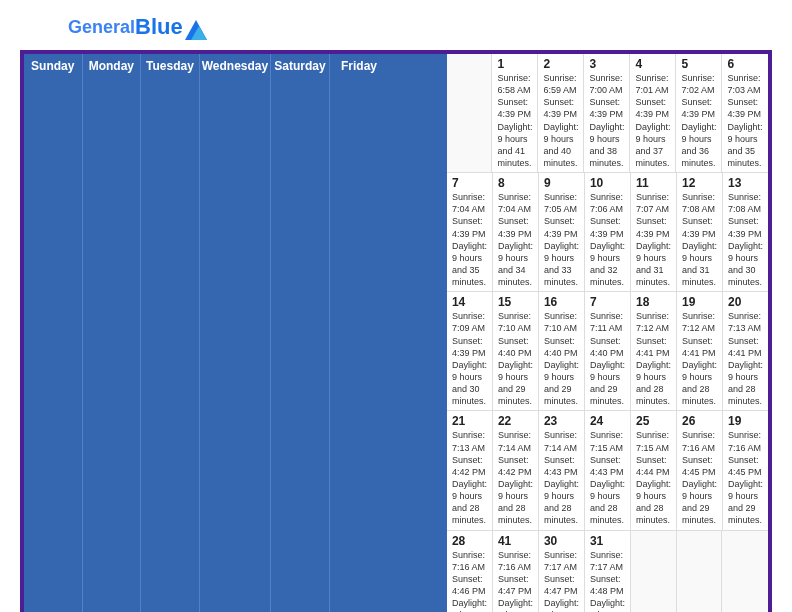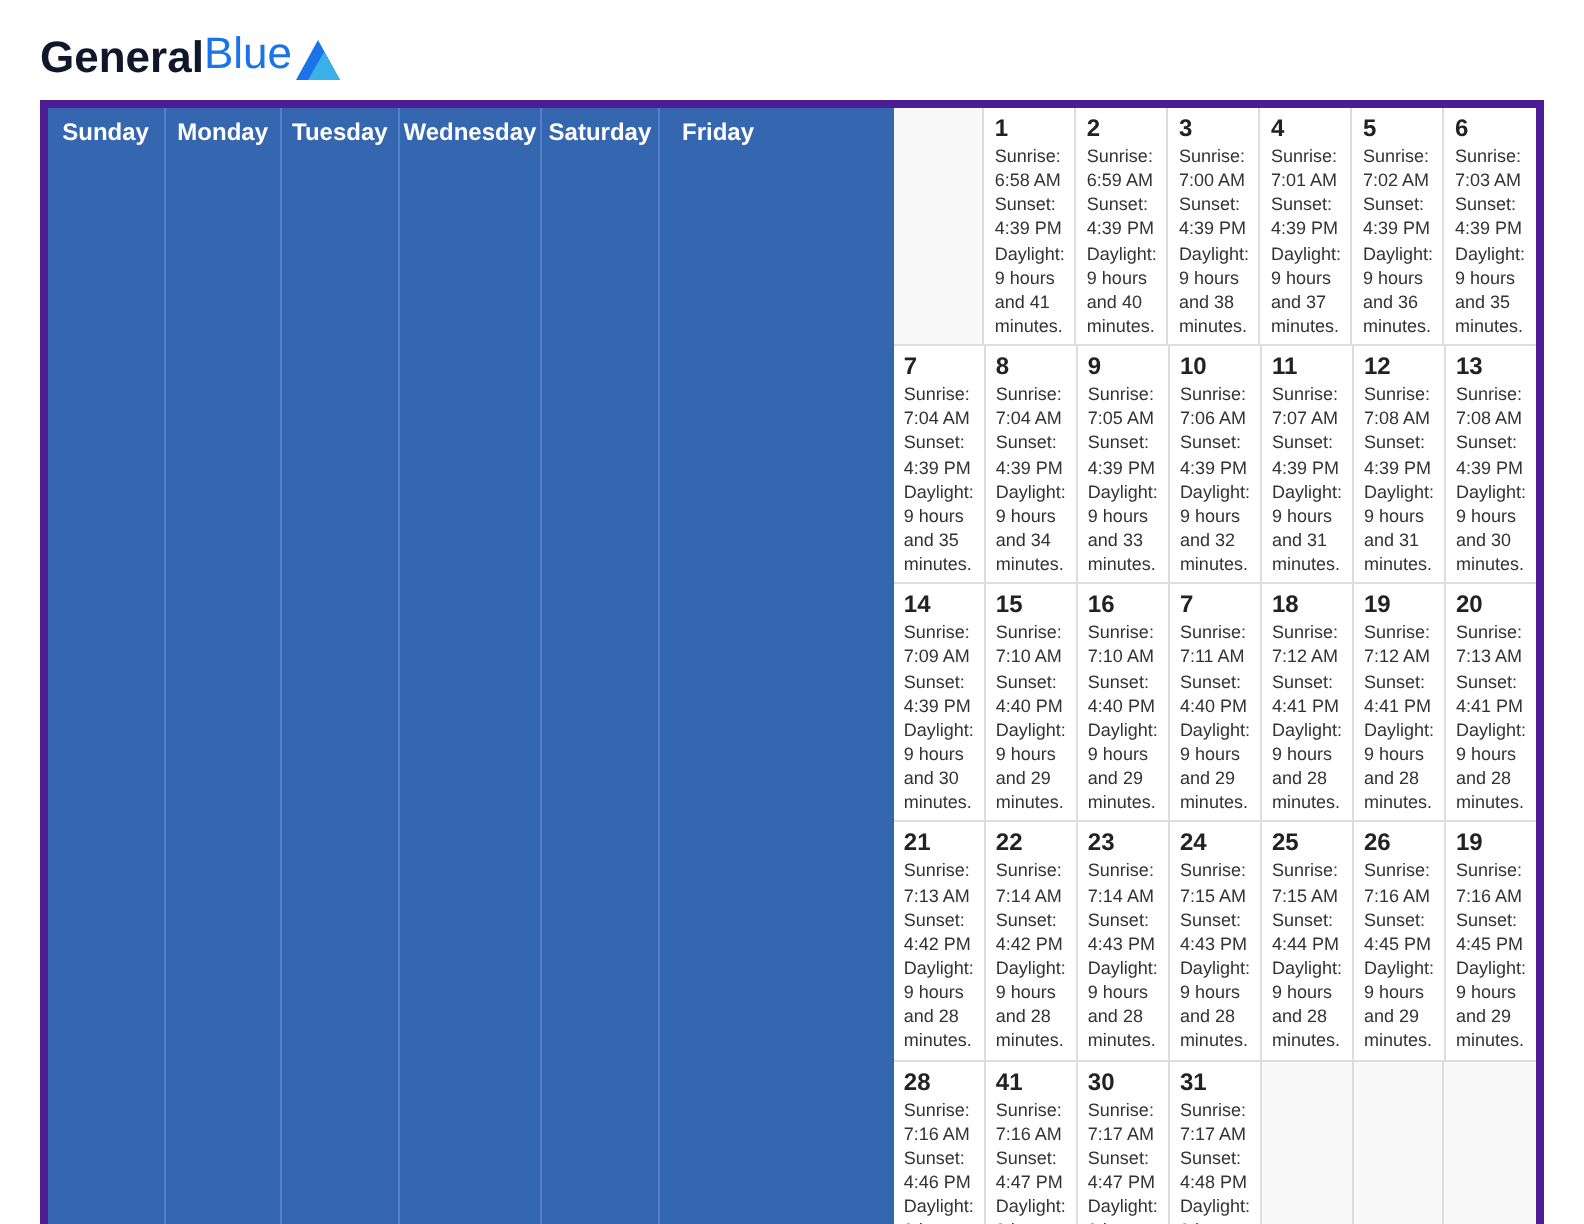--- a/index.html
+++ b/index.html
@@ -95,22 +95,22 @@
       line-height: 1.35;
     }
   </style>
 </head>
 <body>
 
 <div class="page" data-name="page">
   <div class="header" data-name="header">
     <div class="logo" data-name="logo">
       <div style="display:flex;align-items:flex-start;">
-        <div style="font-size:22px;font-weight:bold;color:#0f172a;line-height:1;" data-name="logo-general">General</div>
-        <div data-name="logo-blue" style="color: rgb(26, 115, 232); font-size: 22px; font-weight: normal;">Blue</div>
+        <div style="font-size:18px;font-weight:bold;color:#3b82f6;line-height:1;margin-left:48px;" data-name="logo-general">General</div>
+        <div data-name="logo-blue" style="color: rgb(26, 115, 232); font-size: 22px; font-weight: bold;">Blue</div>
           <svg width="22" height="20" viewBox="0 0 22 20" style="margin-left:2px;margin-top:2px;" data-name="logo-icon">
           <polygon points="0,20 11,0 22,20" fill="#1a73e8"></polygon>
           <polygon points="6,20 14,6 22,20" fill="#3aafe8"></polygon>
         </svg>
       </div>
 
     </div>
     <div class="title-block" data-name="title-block">
       <div class="main-title" data-name="main-title"></div>
       <div class="sub-title" data-name="sub-title"></div>

